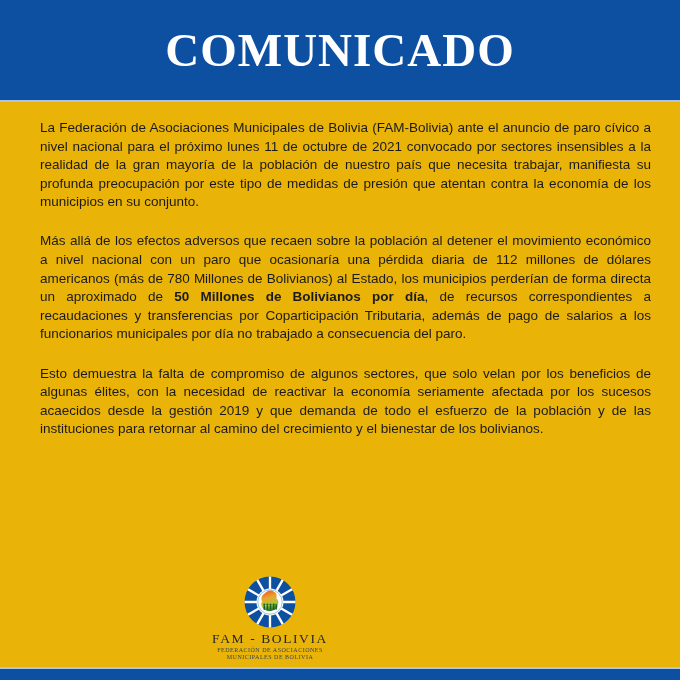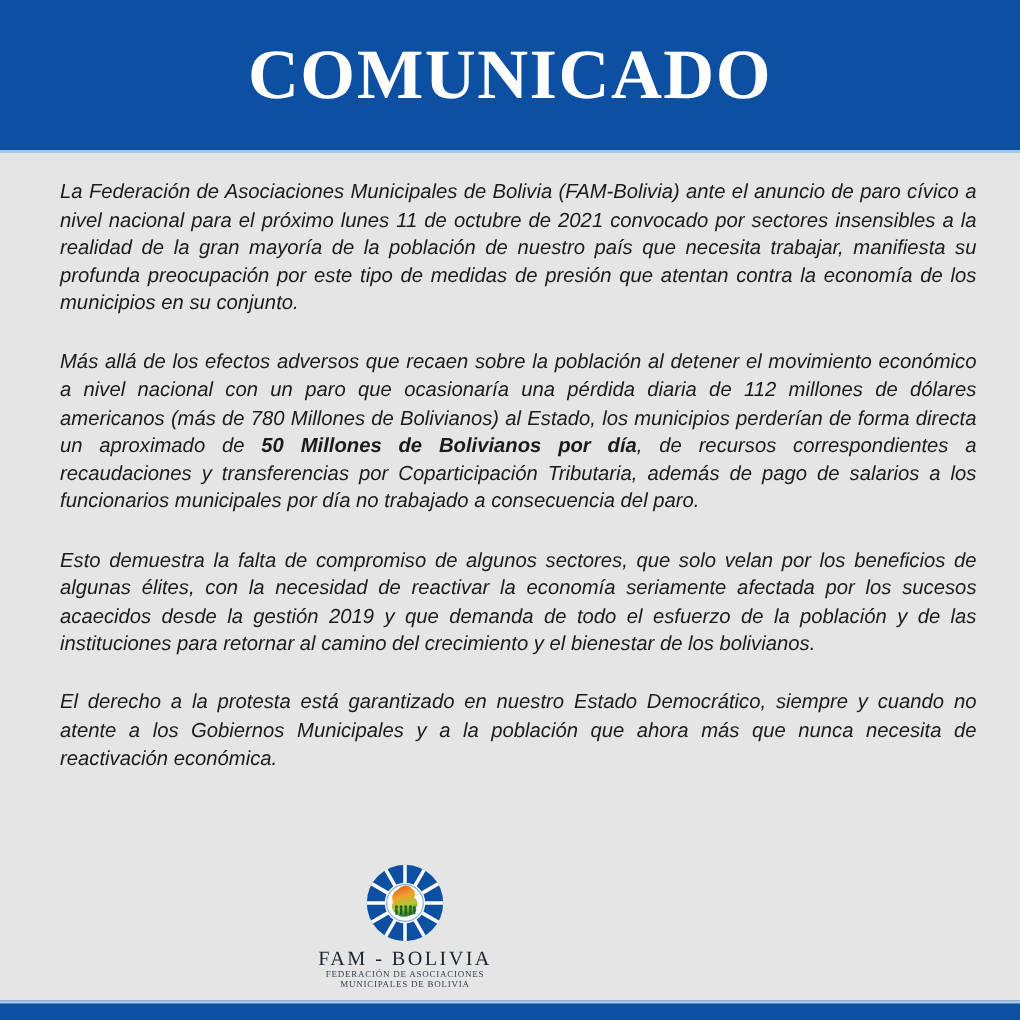--- a/index.html
+++ b/index.html
@@ -1,32 +1,32 @@
 <!DOCTYPE html>
 <html><head>
 <meta charset="utf-8">
 <style>
   html,body{margin:0;padding:0;background:#ffffff;}
   .page{
-    position:relative;width:680px;height:680px;background:#e5e5e5;overflow:hidden;
+    position:relative;width:680px;height:680px;background:#eab308;overflow:hidden;
     font-family:"Liberation Sans", sans-serif;
   }
   .band{position:absolute;left:0;width:680px;background:#0d4fa0;}
   .header-band{top:0;height:100px;border-bottom:2px solid #a9c6e6;}
   .header-band h1{
     margin:0;height:100px;line-height:100px;text-align:center;
     font-family:"Liberation Serif", serif;font-weight:700;font-size:47px;
     letter-spacing:1px;color:#ffffff;
   }
   .footer-band{bottom:0;height:11px;border-top:2px solid #a9c6e6;}
   .content{
     position:absolute;top:119px;left:40px;right:29px;
     font-size:13.5px;line-height:18.6px;color:#1b1b1b;text-align:justify;
   }
-  .content p{margin:0 0 20.5px 0;font-style:italic;}
+  .content p{margin:0 0 20.5px 0;}
   .content strong{font-weight:700;}
   .date{
     position:absolute;top:591px;right:33px;
     font-size:13.5px;color:#1b1b1b;
   }
   .logo{
     position:absolute;top:576px;left:0;width:540px;
     display:flex;flex-direction:column;align-items:center;
   }
   .logo-name{
@@ -44,21 +44,20 @@
 <div class="page">
 
   <header class="band header-band">
     <h1>COMUNICADO</h1>
   </header>
 
   <main class="content">
     <p>La Federación de Asociaciones Municipales de Bolivia (FAM-Bolivia) ante el anuncio de paro cívico a nivel nacional para el próximo lunes 11 de octubre de 2021 convocado por sectores insensibles a la realidad de la gran mayoría de la población de nuestro país que necesita trabajar, manifiesta su profunda preocupación por este tipo de medidas de presión que atentan contra la economía de los municipios en su conjunto.</p>
     <p><span>Más allá de los efectos adversos que recaen sobre la población al detener el movimiento económico a nivel nacional con un paro que ocasionaría una pérdida diaria de 112 millones de dólares americanos (más de 780 Millones de Bolivianos) al Estado, los municipios perderían de forma directa un aproximado de </span><strong>50 Millones de Bolivianos por día</strong><span>, de recursos correspondientes a recaudaciones y transferencias por Coparticipación Tributaria, además de pago de salarios a los funcionarios municipales por día no trabajado a consecuencia del paro.</span></p>
     <p>Esto demuestra la falta de compromiso de algunos sectores, que solo velan por los beneficios de algunas élites, con la necesidad de reactivar la economía seriamente afectada por los sucesos acaecidos desde la gestión 2019 y que demanda de todo el esfuerzo de la población y de las instituciones para retornar al camino del crecimiento y el bienestar de los bolivianos.</p>
-    <p>El derecho a la protesta está garantizado en nuestro Estado Democrático, siempre y cuando no atente a los Gobiernos Municipales y a la población que ahora más que nunca necesita de reactivación económica.</p>
   </main>
 
 
   <div class="logo">
     <svg width="52" height="52" viewBox="0 0 100 100" aria-hidden="true">
       <defs>
         <linearGradient id="mapgrad" x1="0.1" y1="0" x2="0.35" y2="1">
           <stop offset="0" stop-color="#e1572b"></stop>
           <stop offset="0.4" stop-color="#f0a32c"></stop>
           <stop offset="0.72" stop-color="#a8c93a"></stop>

